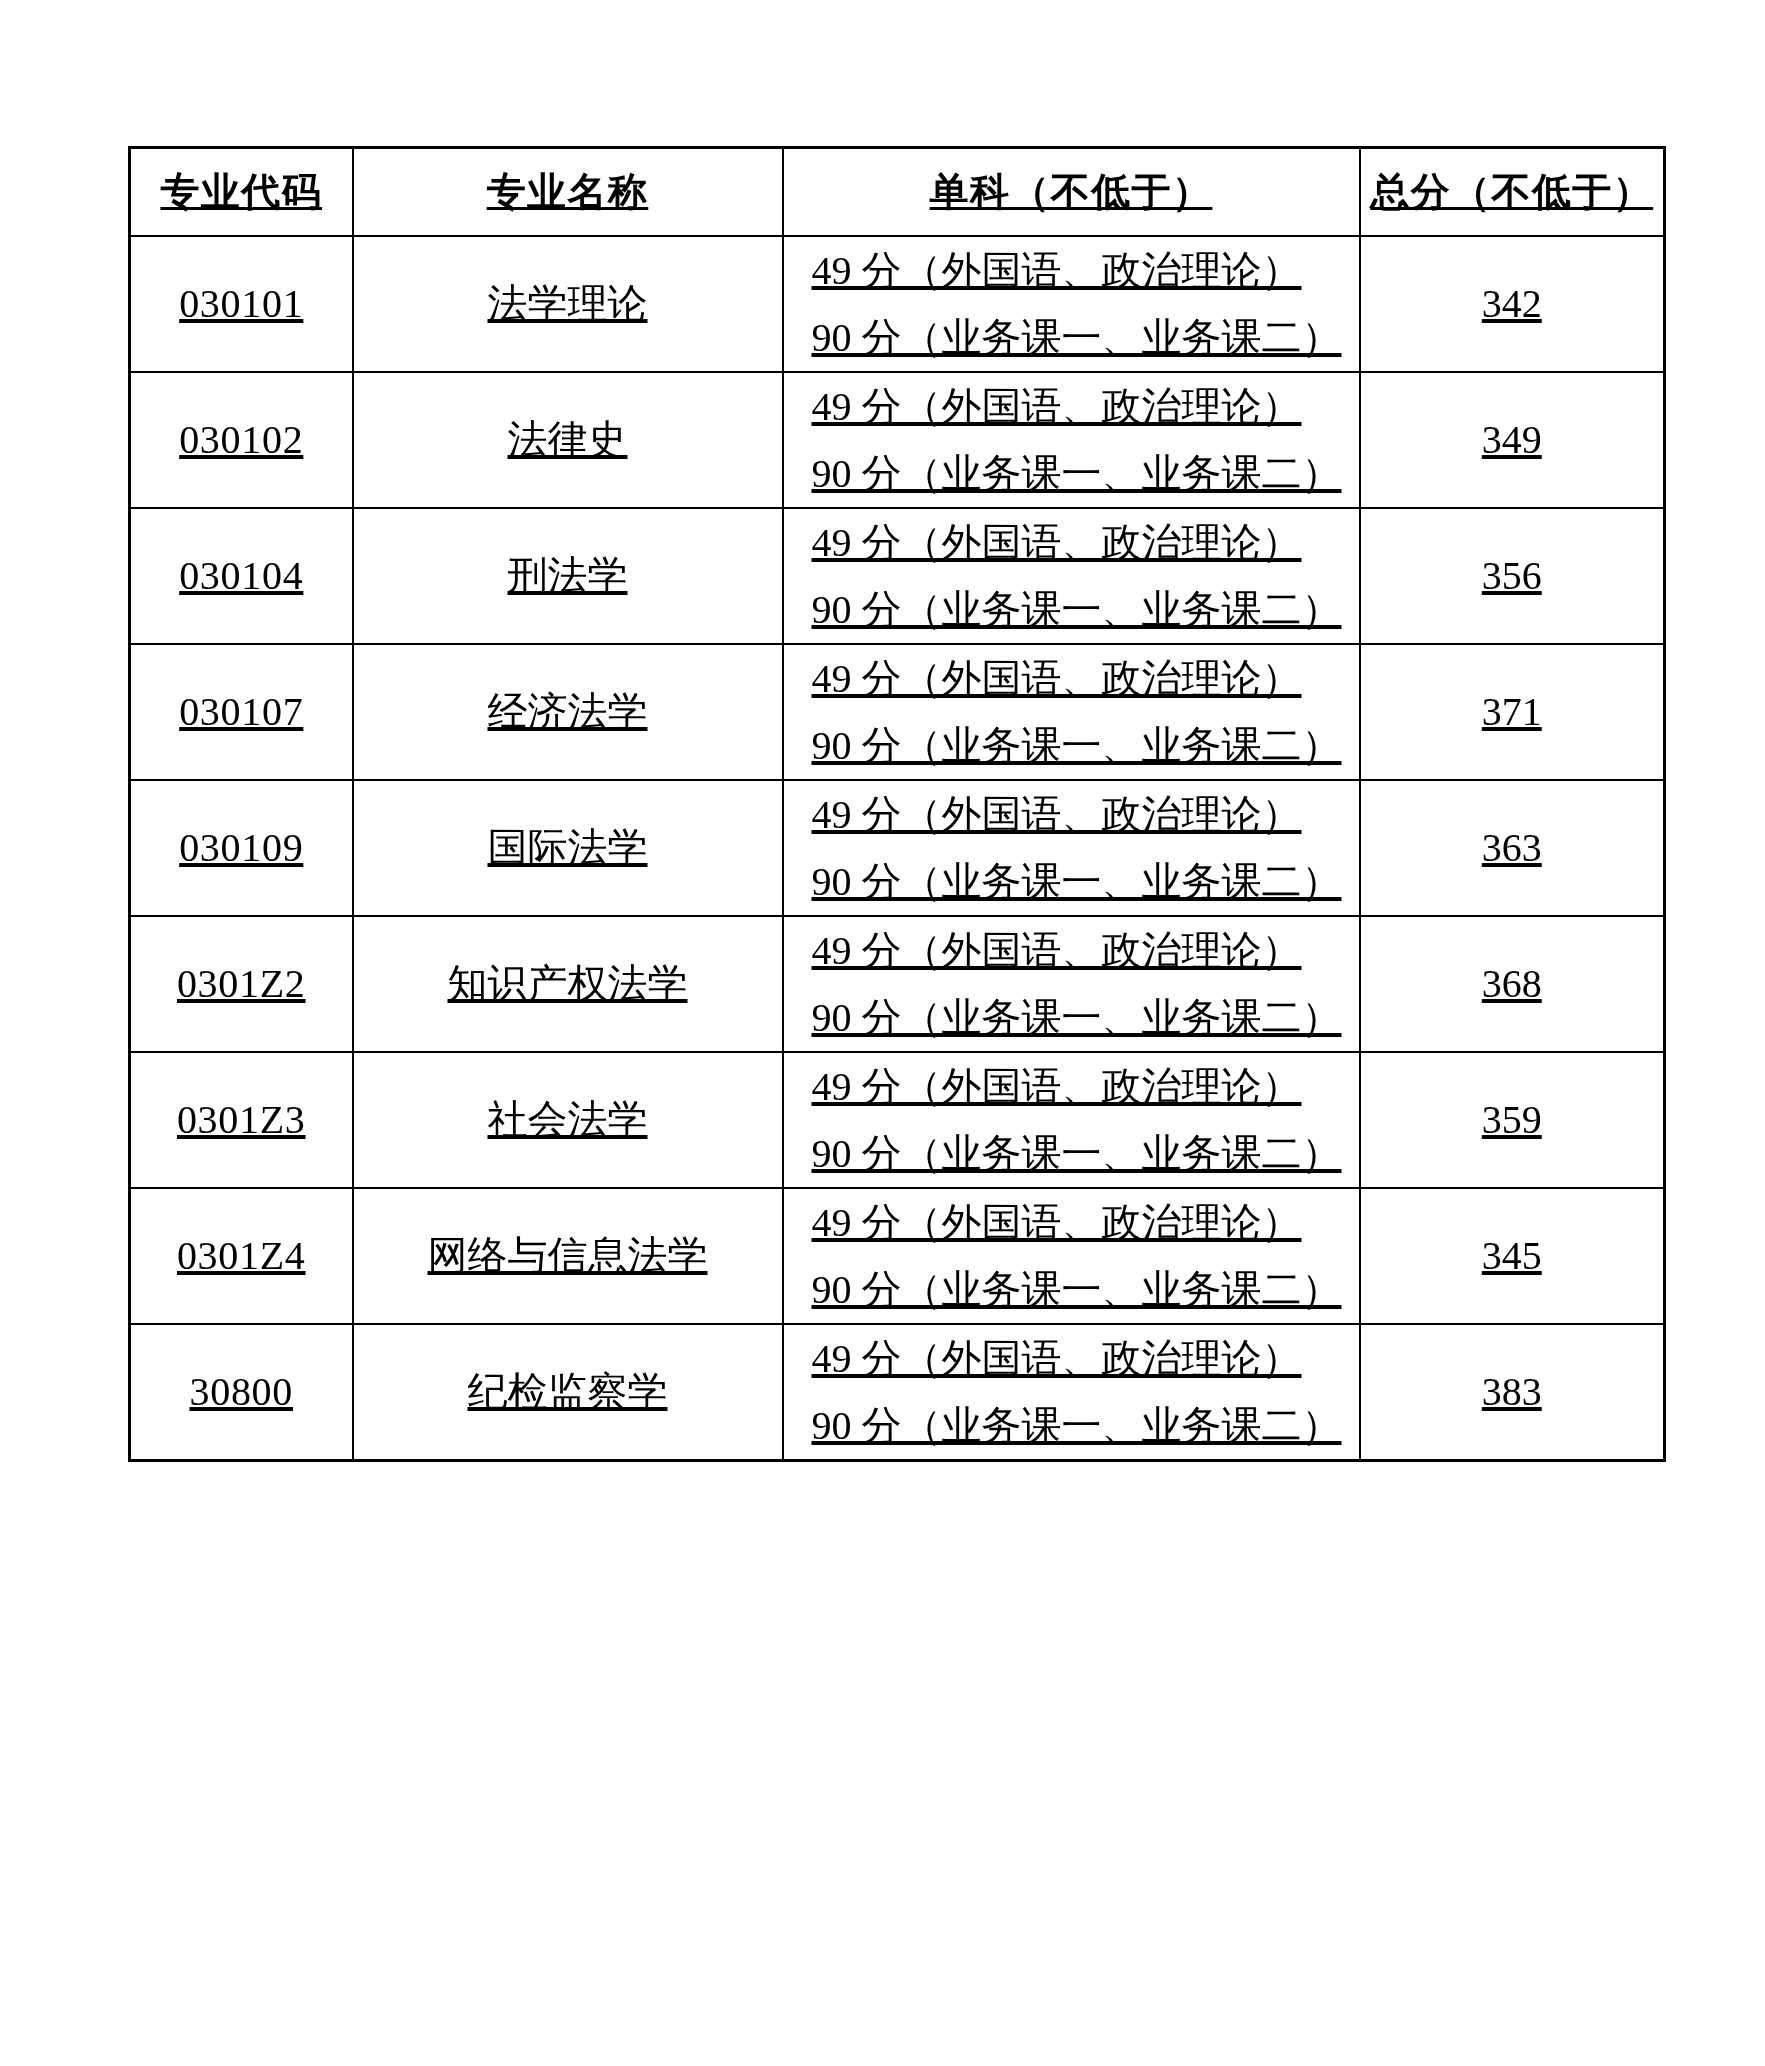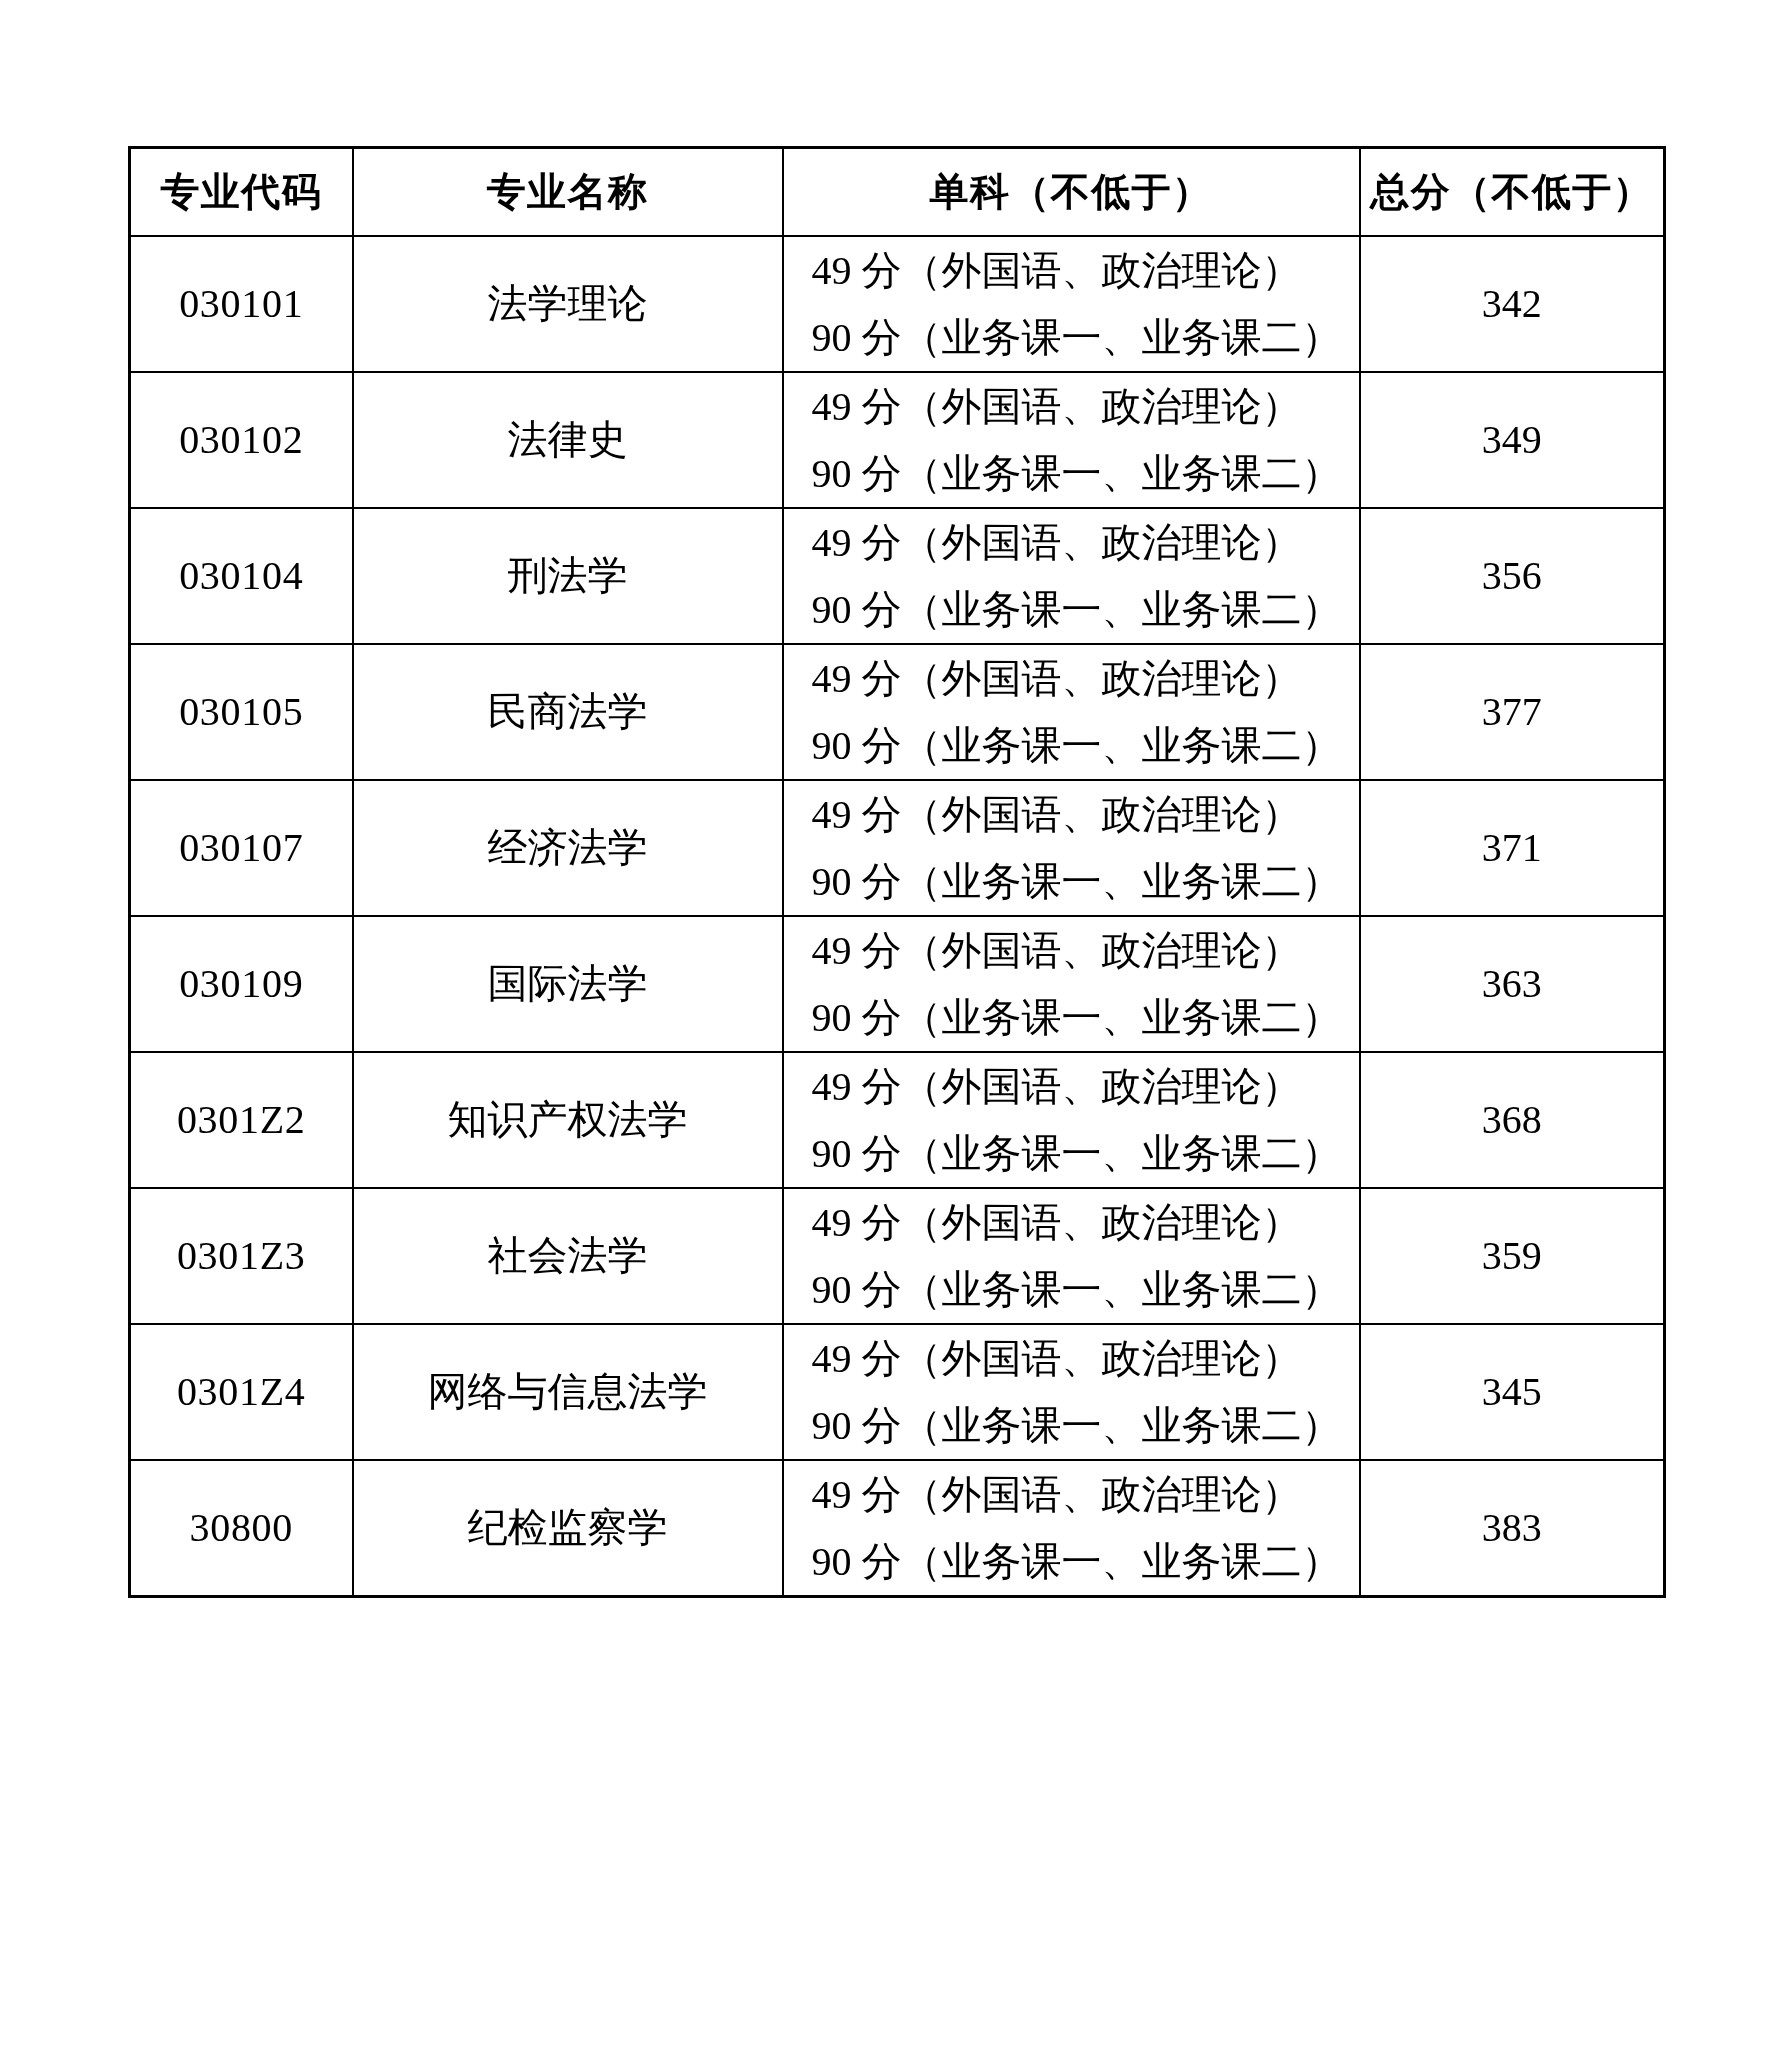--- a/index.html
+++ b/index.html
@@ -26,20 +26,21 @@
     border-collapse: collapse;
     table-layout: fixed;
     border: 3.6px solid #000000;
   }
 
   .score-table th,
   .score-table td {
     border: 2.2px solid #000000;
     padding: 0;
     overflow: hidden;
+    text-decoration: underline;
   }
 
   .score-table thead th {
     height: 88px;
     font-size: 39px;
     font-weight: 700;
     text-align: center;
     vertical-align: middle;
     letter-spacing: 1.4px;
     white-space: nowrap;
@@ -108,29 +109,20 @@
       <tr>
         <td class="code">030104</td>
         <td class="name">刑法学</td>
         <td class="subject">
           <div class="subj-line">49 分（外国语、政治理论）</div>
           <div class="subj-line">90 分（业务课一、业务课二）</div>
         </td>
         <td class="total">356</td>
       </tr>
       <tr>
-        <td class="code">030105</td>
-        <td class="name">民商法学</td>
-        <td class="subject">
-          <div class="subj-line">49 分（外国语、政治理论）</div>
-          <div class="subj-line">90 分（业务课一、业务课二）</div>
-        </td>
-        <td class="total">377</td>
-      </tr>
-      <tr>
         <td class="code">030107</td>
         <td class="name">经济法学</td>
         <td class="subject">
           <div class="subj-line">49 分（外国语、政治理论）</div>
           <div class="subj-line">90 分（业务课一、业务课二）</div>
         </td>
         <td class="total">371</td>
       </tr>
       <tr>
         <td class="code">030109</td>

